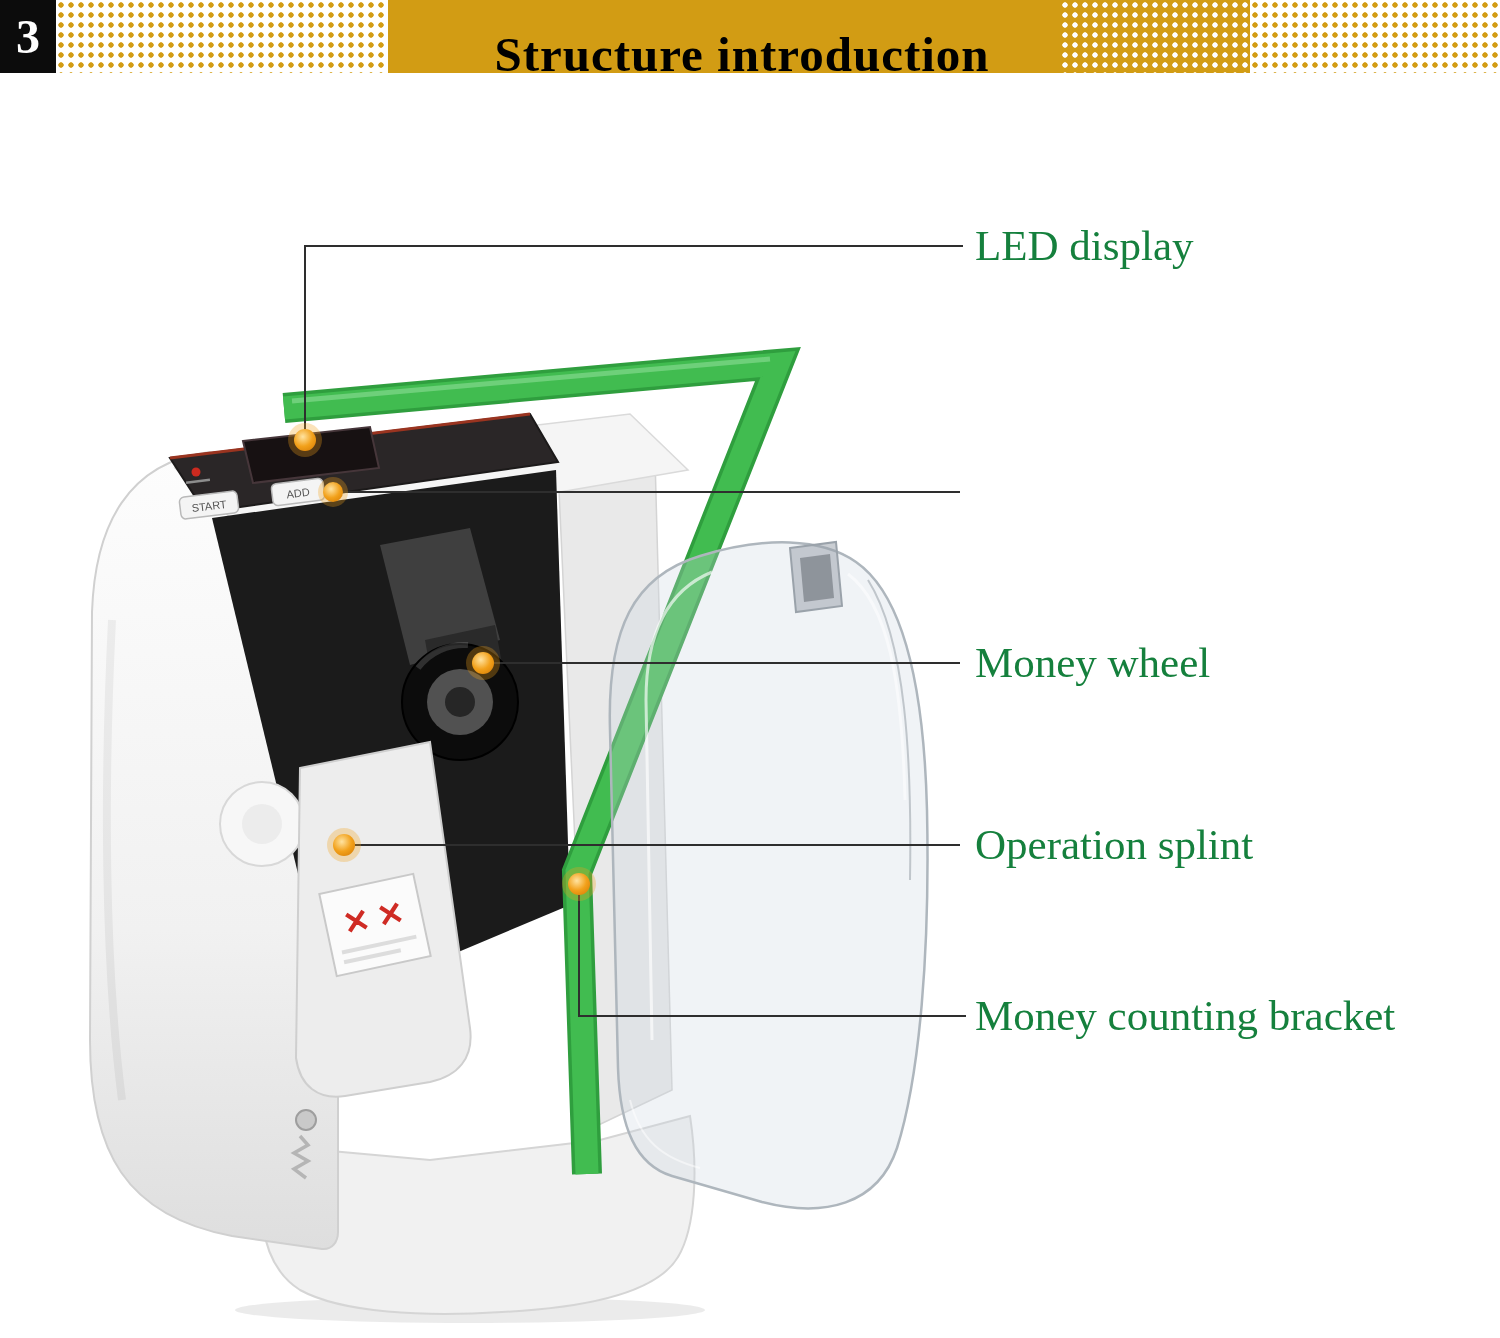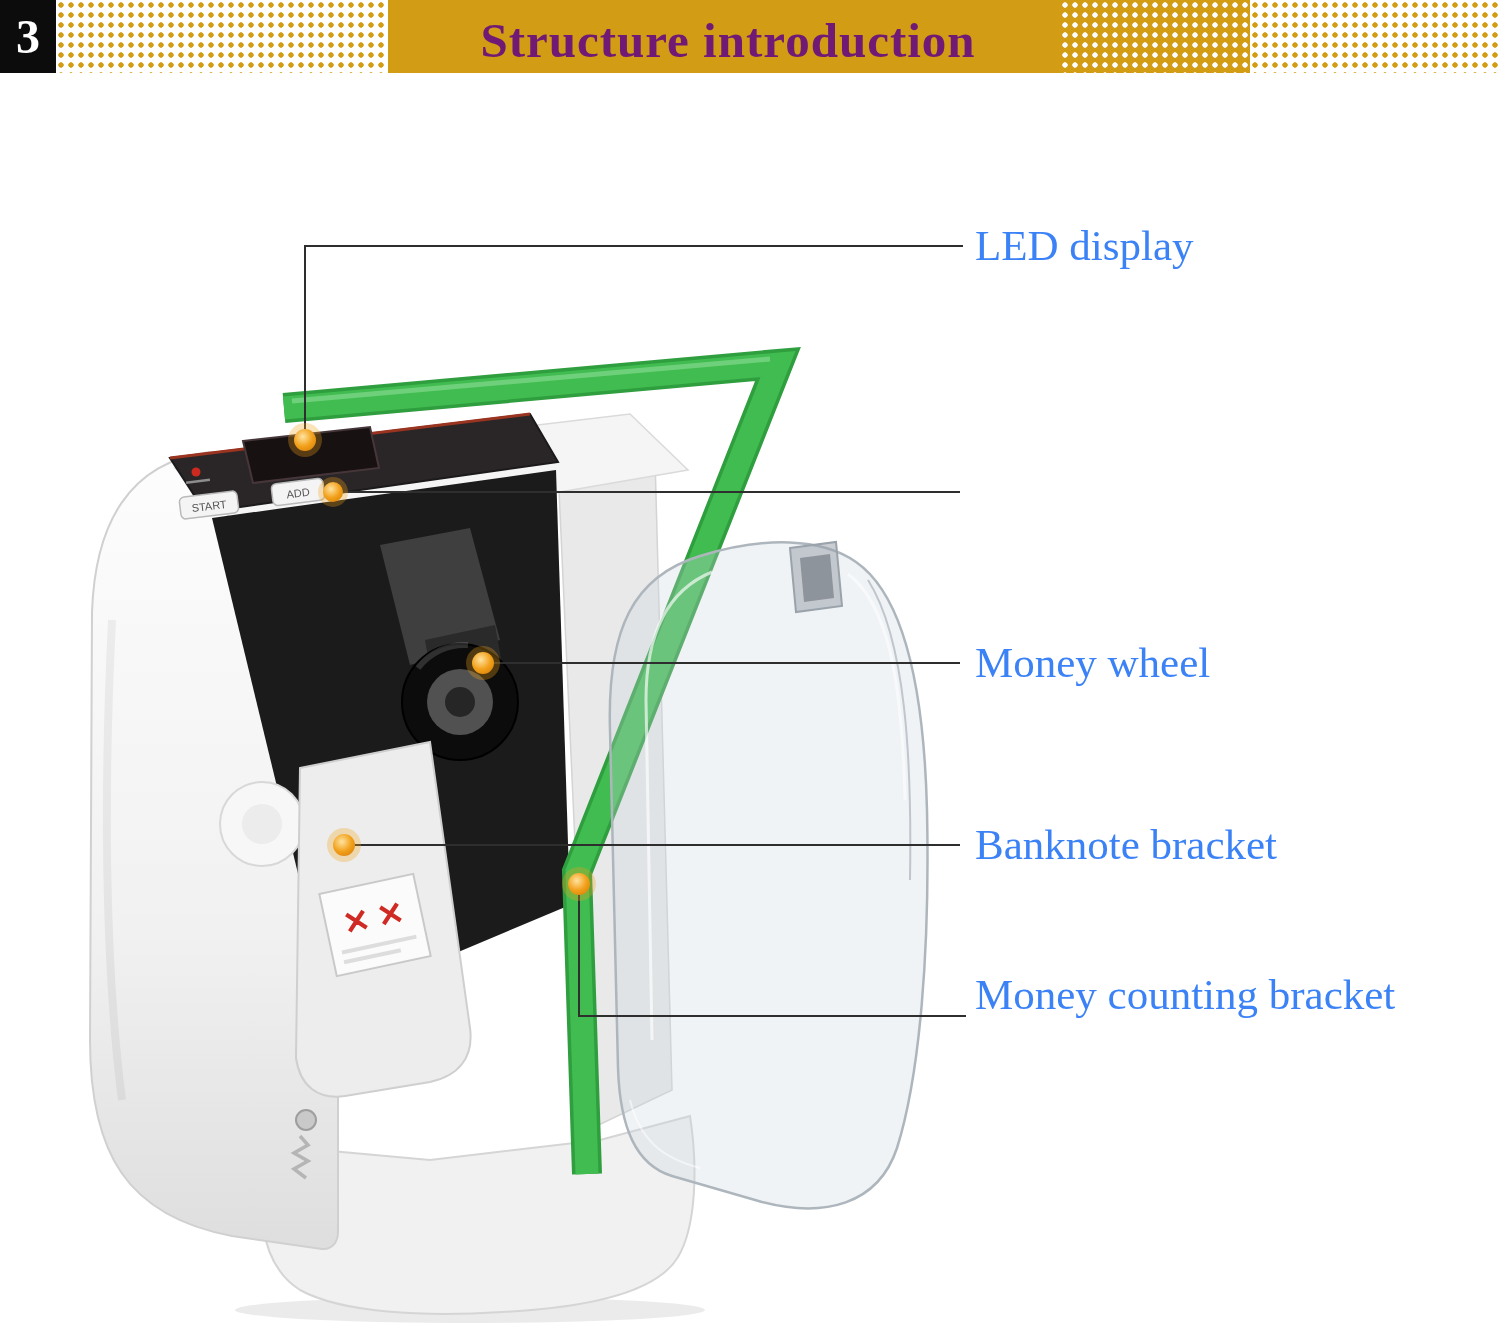--- a/index.html
+++ b/index.html
@@ -9,51 +9,51 @@
     font-family:"Liberation Serif", serif;
   }
   
   .header { position:absolute; left:0; top:0; width:1500px; height:73px; background:#d29c14; }
   .page-num {
     position:absolute; left:0; top:0; width:56px; height:73px; background:#0c0c0c;
     color:#ffffff; font-size:48px; font-weight:bold;
     display:flex; align-items:center; justify-content:center;
   }
   .title {
-    position:absolute; left:388px; top:0; width:672px; height:73px; margin:4px;
+    position:absolute; left:388px; top:0; width:672px; height:73px; margin:18px;
     display:flex; align-items:center; justify-content:center;
-    font-size:49px; font-weight:bold; color:#701a75; letter-spacing:1px; white-space:nowrap;
+    font-size:49px; font-weight:bold; color:#000000; letter-spacing:1px; white-space:nowrap;
   }
   .dots { position:absolute; top:0; height:73px; }
   .dots-left {
     left:56px; width:332px; background-color:#ffffff;
     background-image: radial-gradient(circle, #d29c14 2.4px, rgba(210,156,20,0) 3px);
     background-size: 10px 10px;
   }
   .dots-mid-right {
     left:1060px; width:190px; background-color:#d29c14;
     background-image: radial-gradient(circle, #ffffff 2.4px, rgba(255,255,255,0) 3px);
     background-size: 10px 10px;
   }
   .dots-corner-right {
     left:1250px; width:250px; background-color:#ffffff;
     background-image: radial-gradient(circle, #d29c14 2.4px, rgba(210,156,20,0) 3px);
     background-size: 10px 10px;
   }
   
   .figure-canvas { position:absolute; left:0; top:0; }
   .label {
-    position:absolute; left:975px; font-size:43px; color:#3b82f6; white-space:nowrap;
+    position:absolute; left:975px; font-size:43px; color:#15803d; white-space:nowrap;
     line-height:52px;
   }
   .lbl-led     { top:220px; }
   .lbl-panel   { top:466px; }
   .lbl-wheel   { top:637px; }
   .lbl-splint  { top:819px; }
-  .lbl-bracket { top:969px; }
+  .lbl-bracket { top:990px; }
 </style>
 </head>
 <body>
 
 <div class="page">
 
   <header class="header">
     <div class="page-num">3</div>
     <div class="dots dots-left"></div>
     <h1 class="title">Structure introduction</h1>
@@ -180,16 +180,16 @@
       </g>
       <g>
         <circle cx="579" cy="884" r="17" fill="#f2a11b" opacity="0.3"></circle>
         <circle cx="579" cy="884" r="11" fill="url(#dotGrad)"></circle>
       </g>
     </g>
   </svg>
 
   <div class="label lbl-led">LED display</div>
   <div class="label lbl-wheel">Money wheel</div>
-  <div class="label lbl-splint">Banknote bracket</div>
+  <div class="label lbl-splint">Operation splint</div>
   <div class="label lbl-bracket">Money counting bracket</div>
 
 </div>
 
 </body></html>

